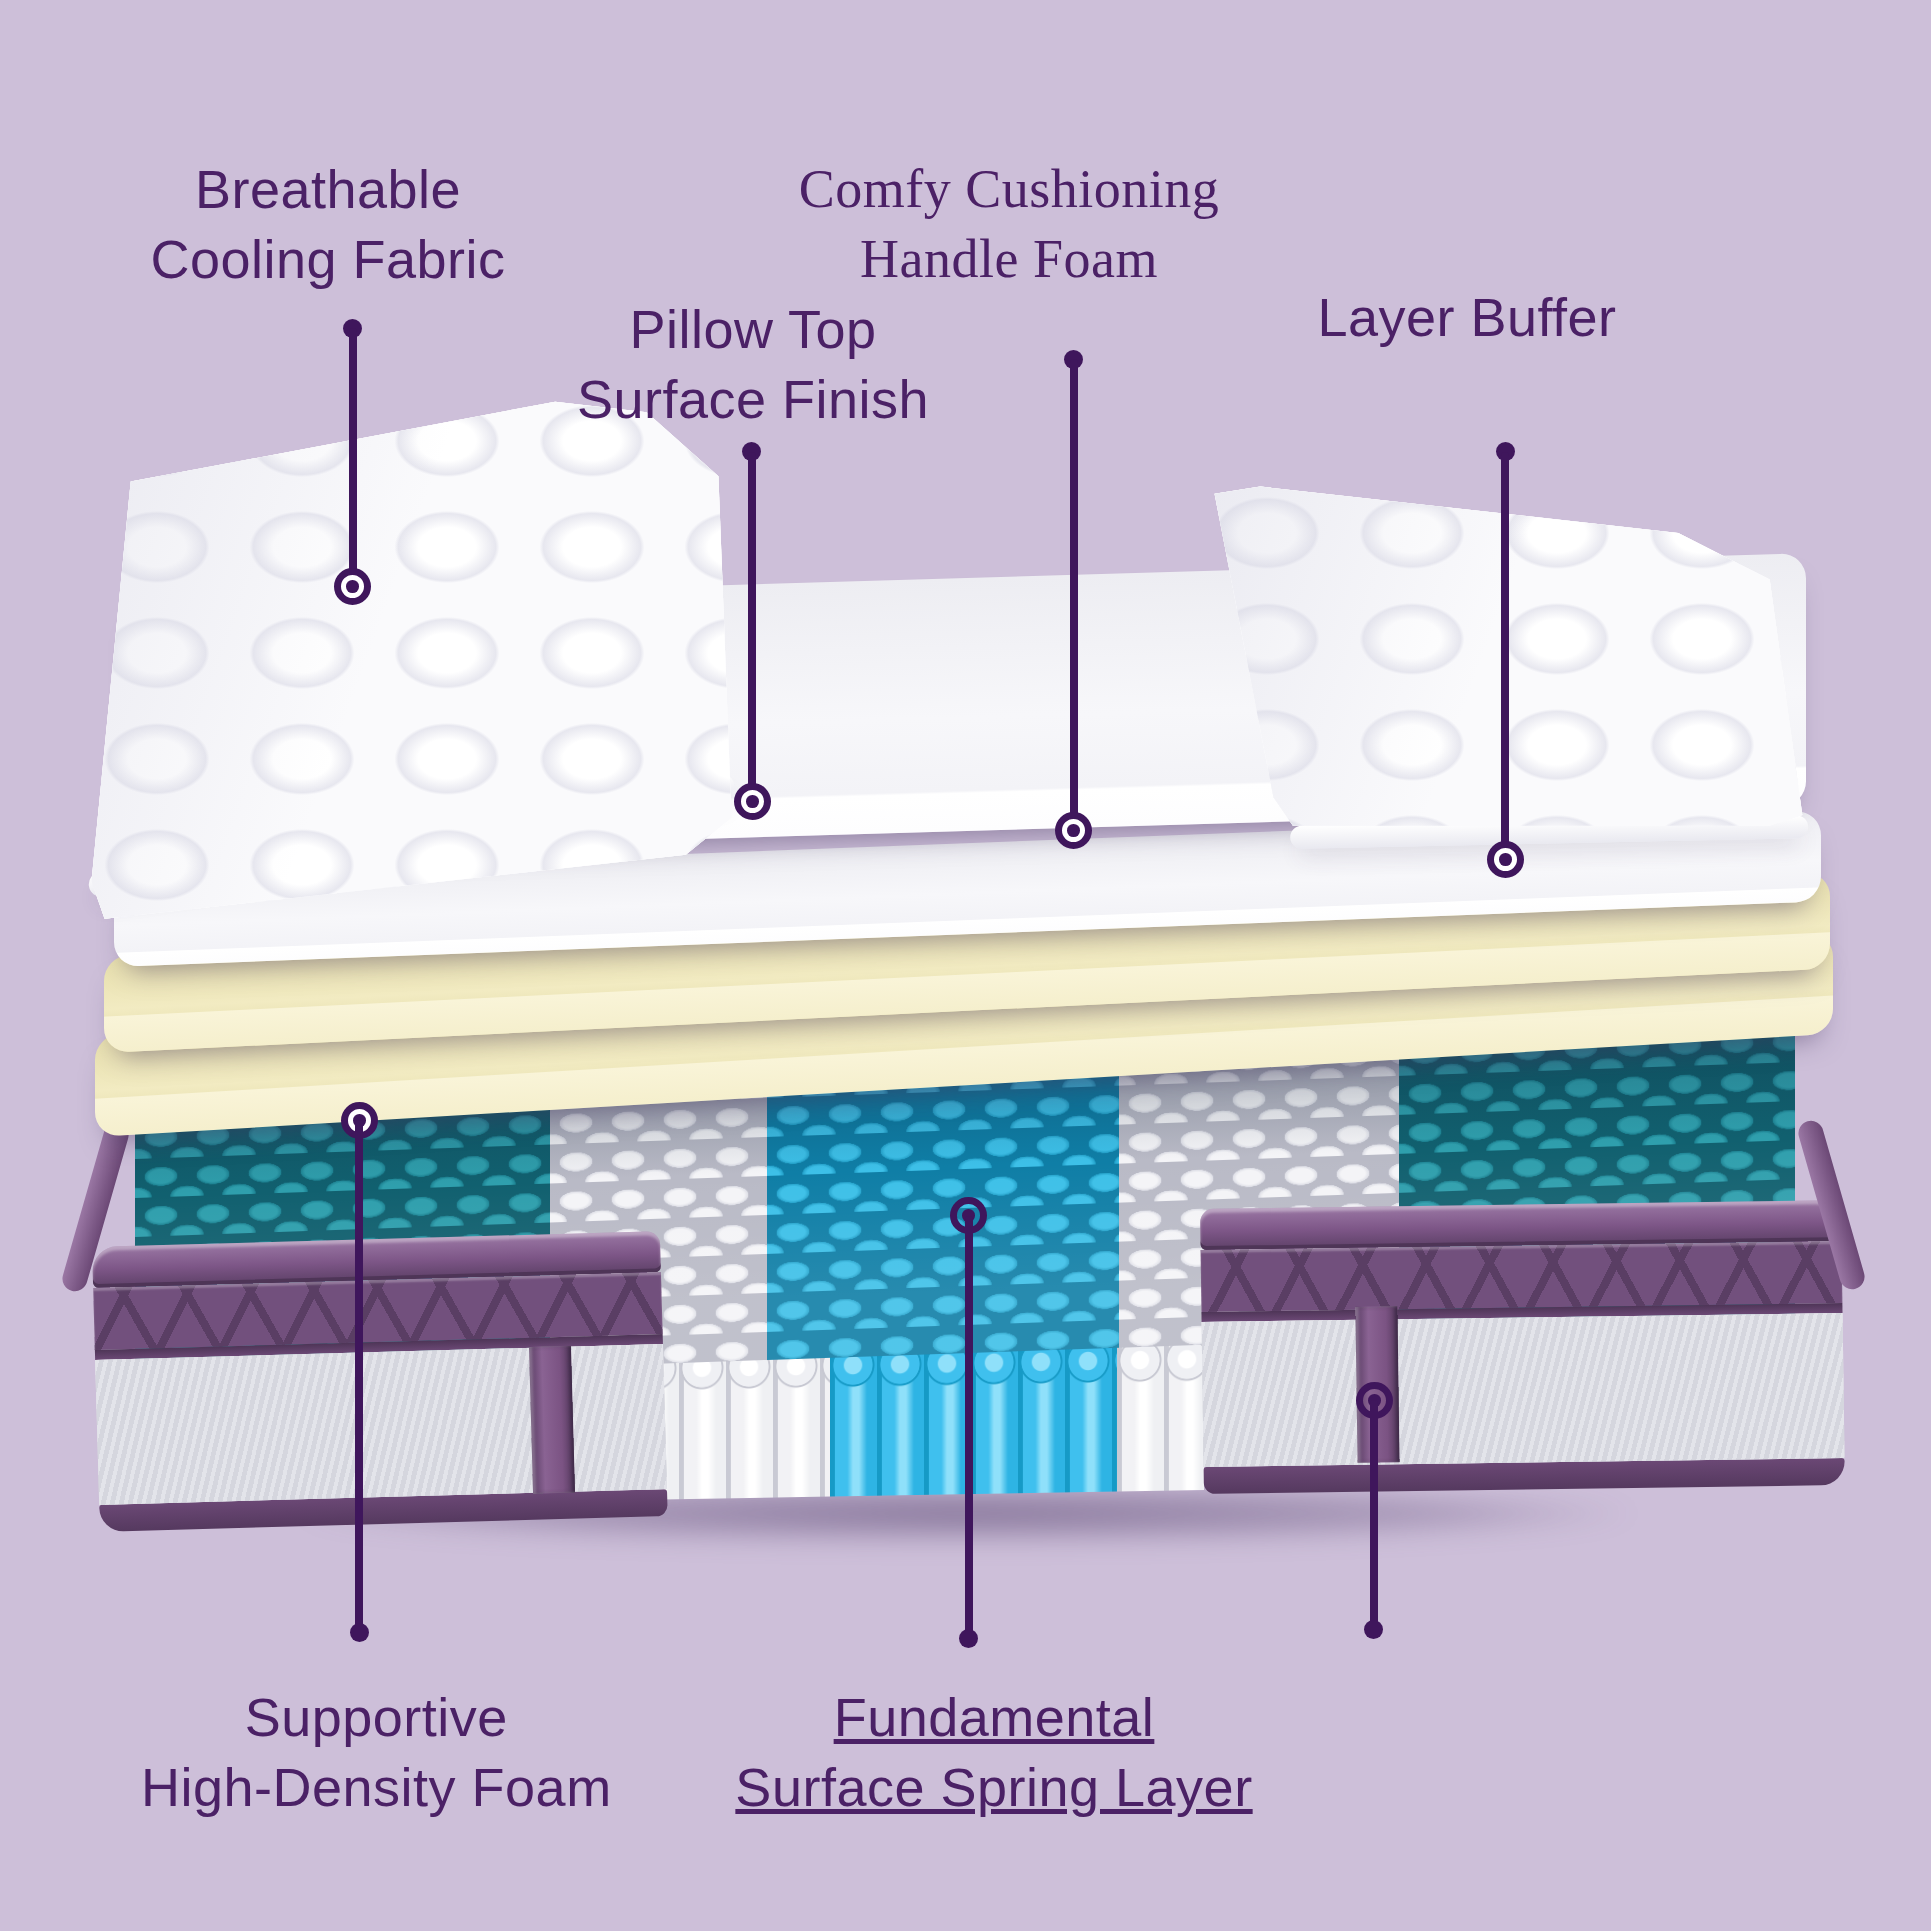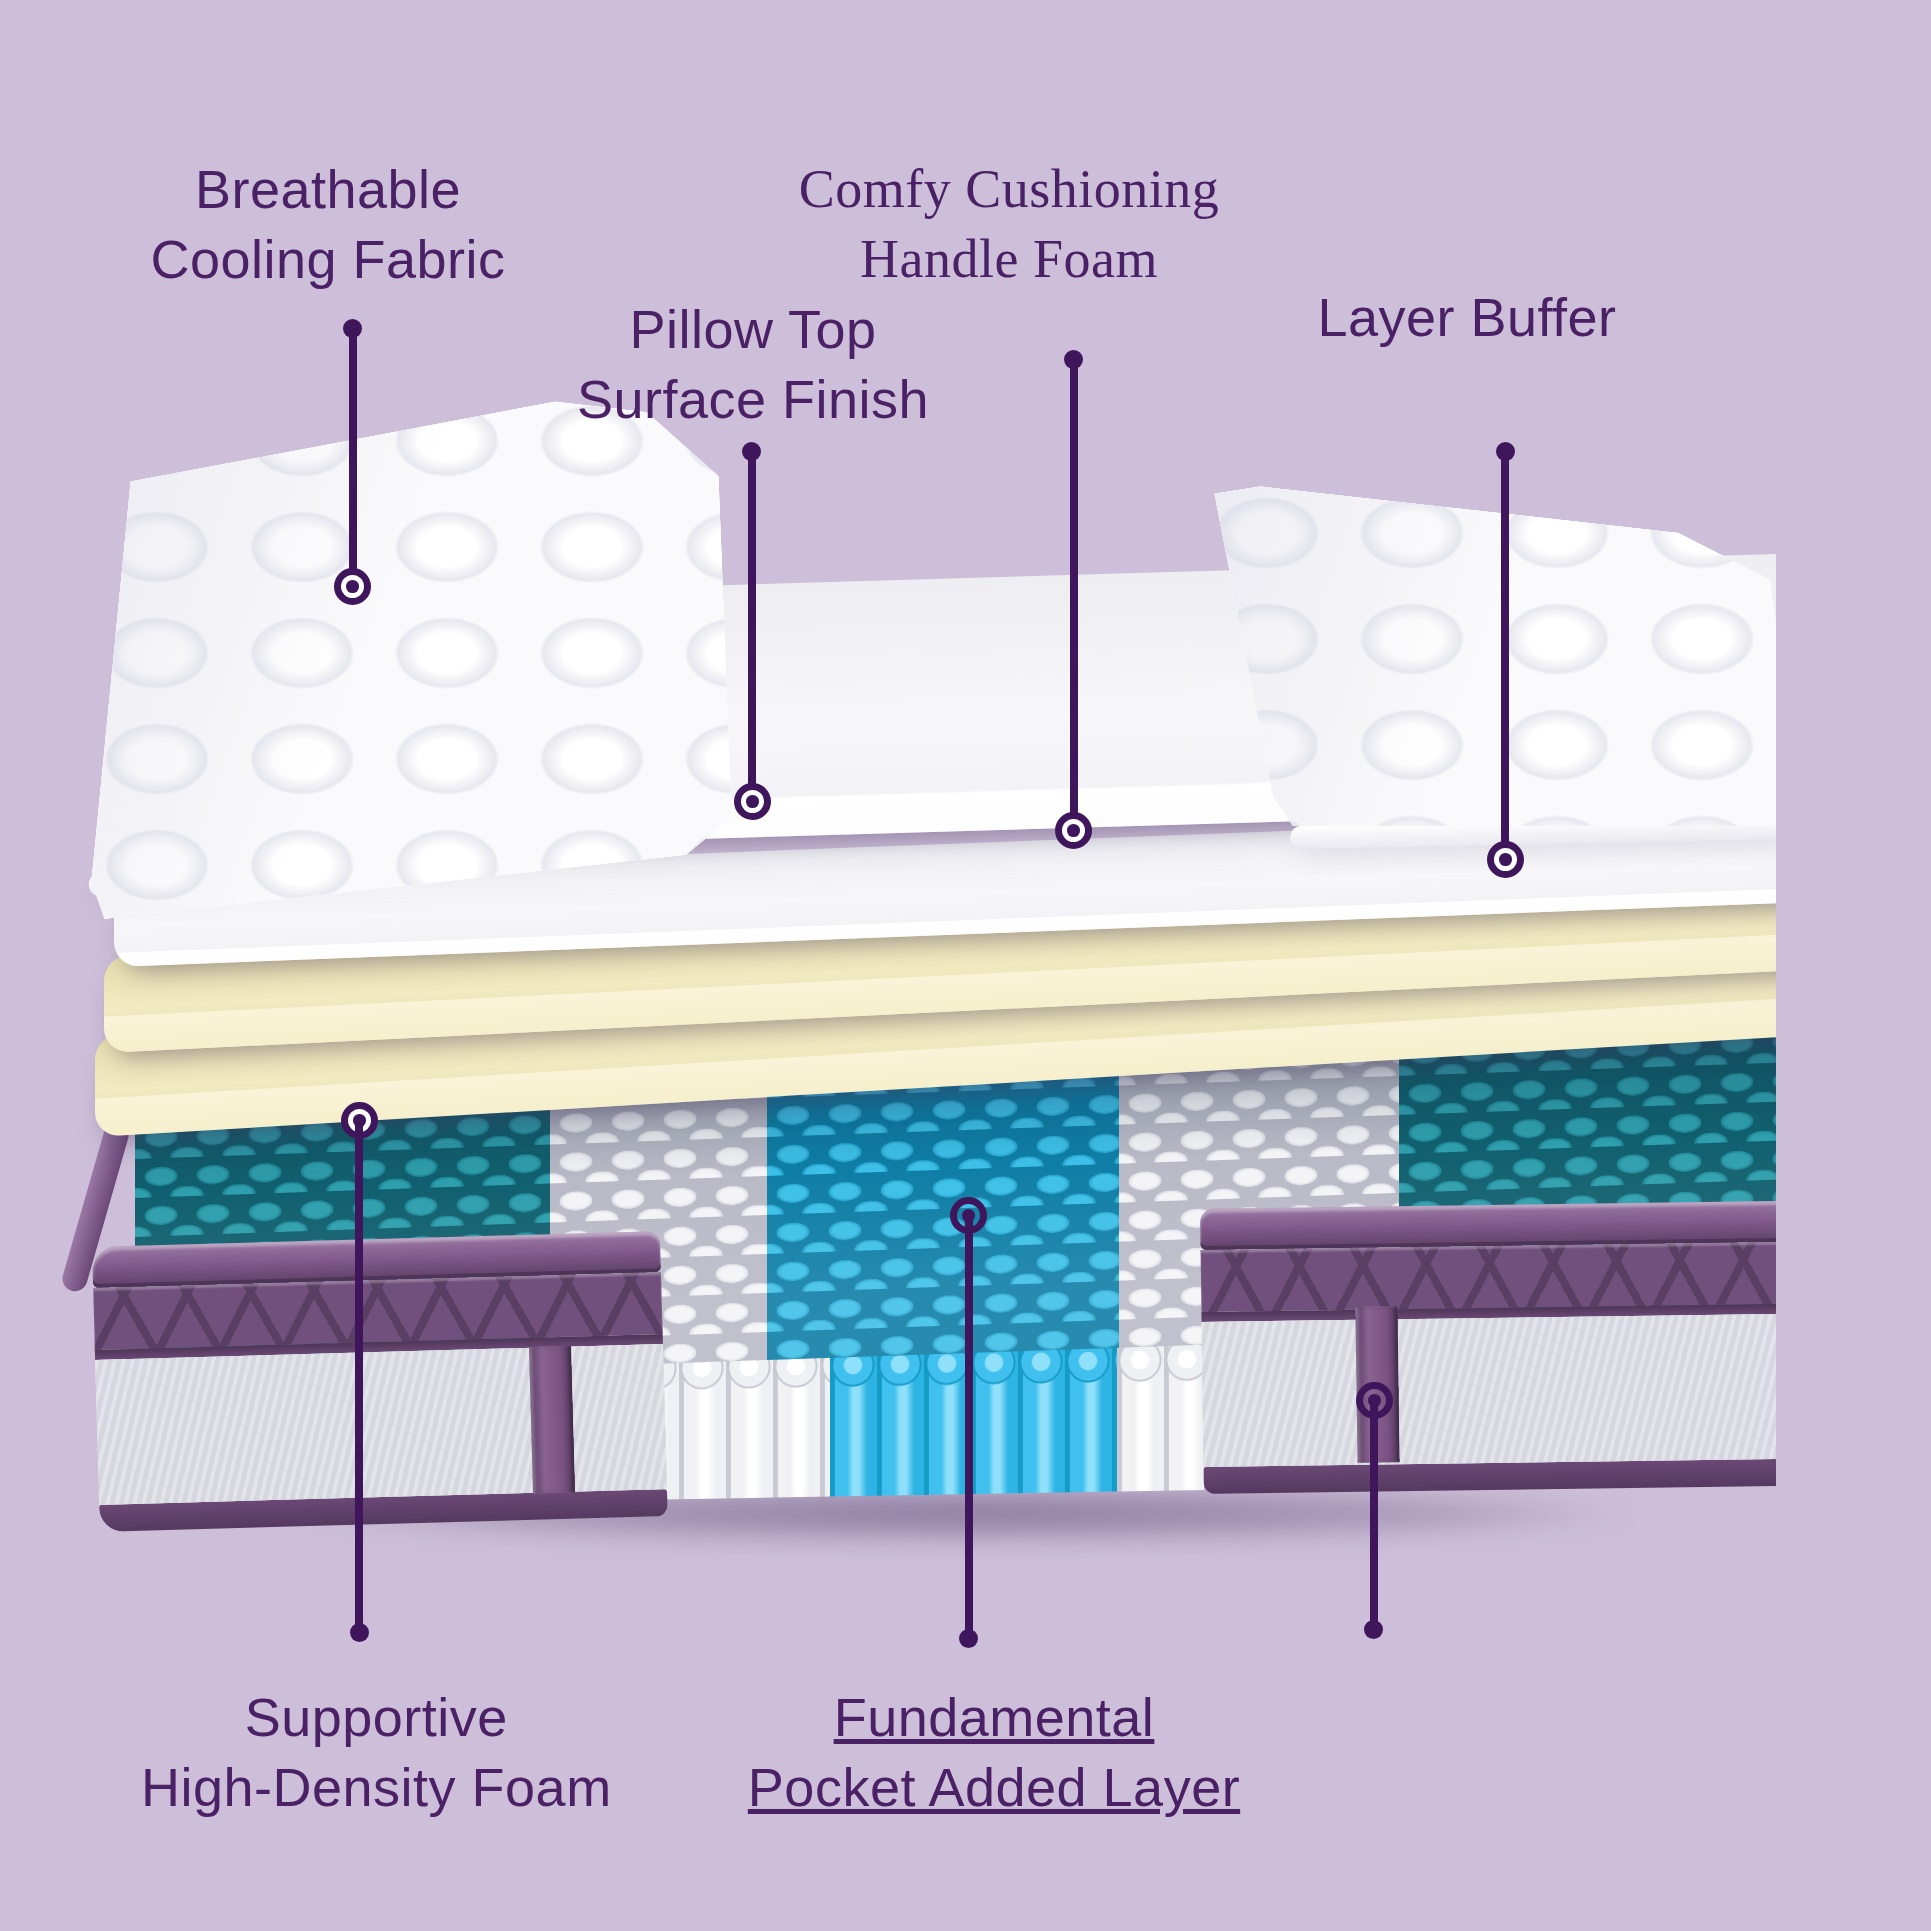--- a/index.html
+++ b/index.html
@@ -1,16 +1,16 @@
 <!DOCTYPE html>
 <html><head>
 <meta charset="utf-8">
 <style>
   html,body{margin:0;padding:0;background:#cdbfd9;}
-  .scene{position:relative;width:1776px;height:1931px;background:#cdbfd9;overflow:hidden;
+  .scene{position:relative;width:1931px;height:1931px;background:#cdbfd9;overflow:hidden;
          font-family:"Liberation Sans", sans-serif;}
 
   
   .label{position:absolute;width:772px;text-align:center;font-size:54px;line-height:70px;
          color:#4b2166;font-weight:500;letter-spacing:0.5px;}
 
   
   .cline{position:absolute;width:7.7px;background:#3f165c;border-radius:3.9px;}
   .cdot{position:absolute;width:19.3px;height:19.3px;border-radius:50%;background:#3f165c;}
   .cring{position:absolute;width:37px;height:37px;border:7.7px solid #3f165c;border-radius:50%;
@@ -190,21 +190,21 @@
   <div class="label" style="left:-9.7px;top:1682px;">
     <div>Supportive</div>
     <div>High-Density Foam</div>
   </div>
 
   <div class="cring cring--hollow" style="left:950px;top:1197px;"></div>
   <div class="cline" style="left:965px;top:1216px;height:423px;"></div>
   <div class="cdot" style="left:959px;top:1629px;"></div>
   <div class="label" style="left:608px;top:1682px;text-decoration:underline;">
     <div>Fundamental</div>
-    <div>Pocket Added Layer</div>
+    <div>Surface Spring Layer</div>
   </div>
 
   <div class="cring cring--hollow" style="left:1356px;top:1382px;"></div>
   <div class="cline" style="left:1370px;top:1400px;height:230px;"></div>
   <div class="cdot" style="left:1364px;top:1620px;"></div>
   <div class="label" style="left:1106px;top:1682px;">
   </div>
 
 </div>
 

